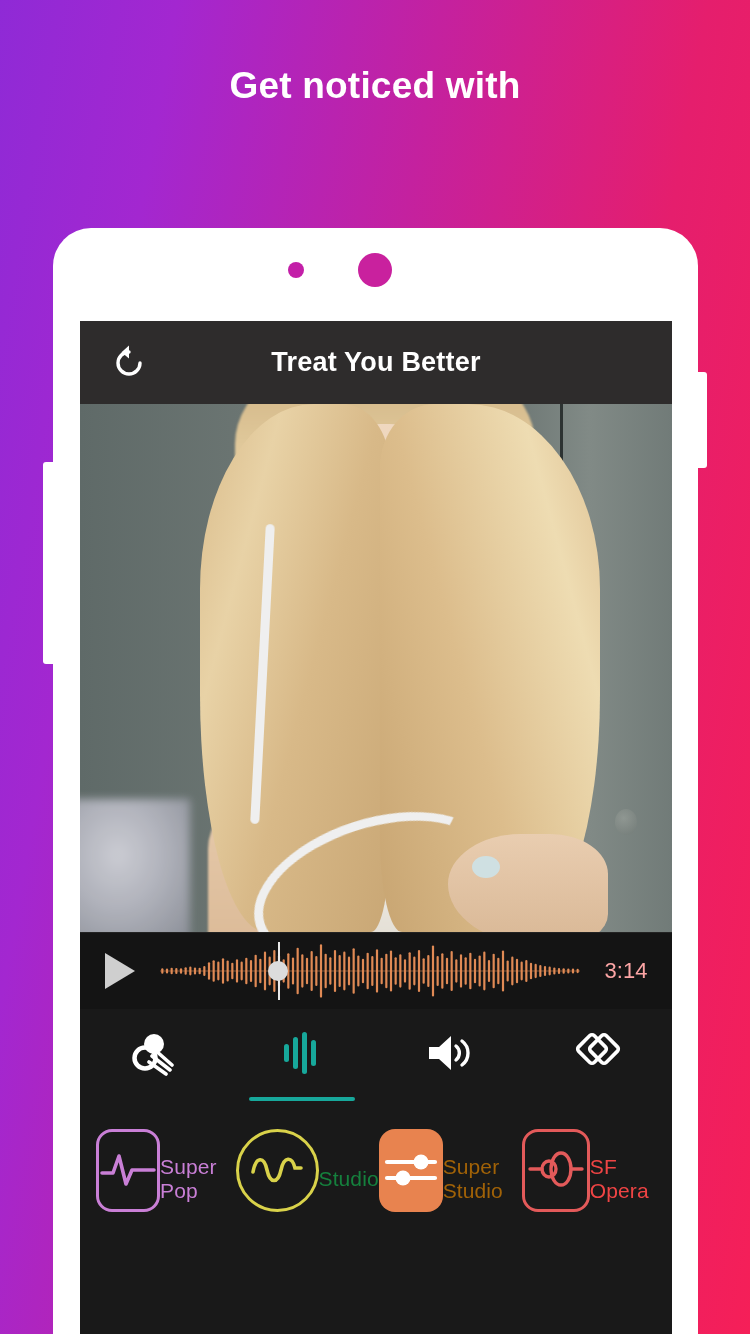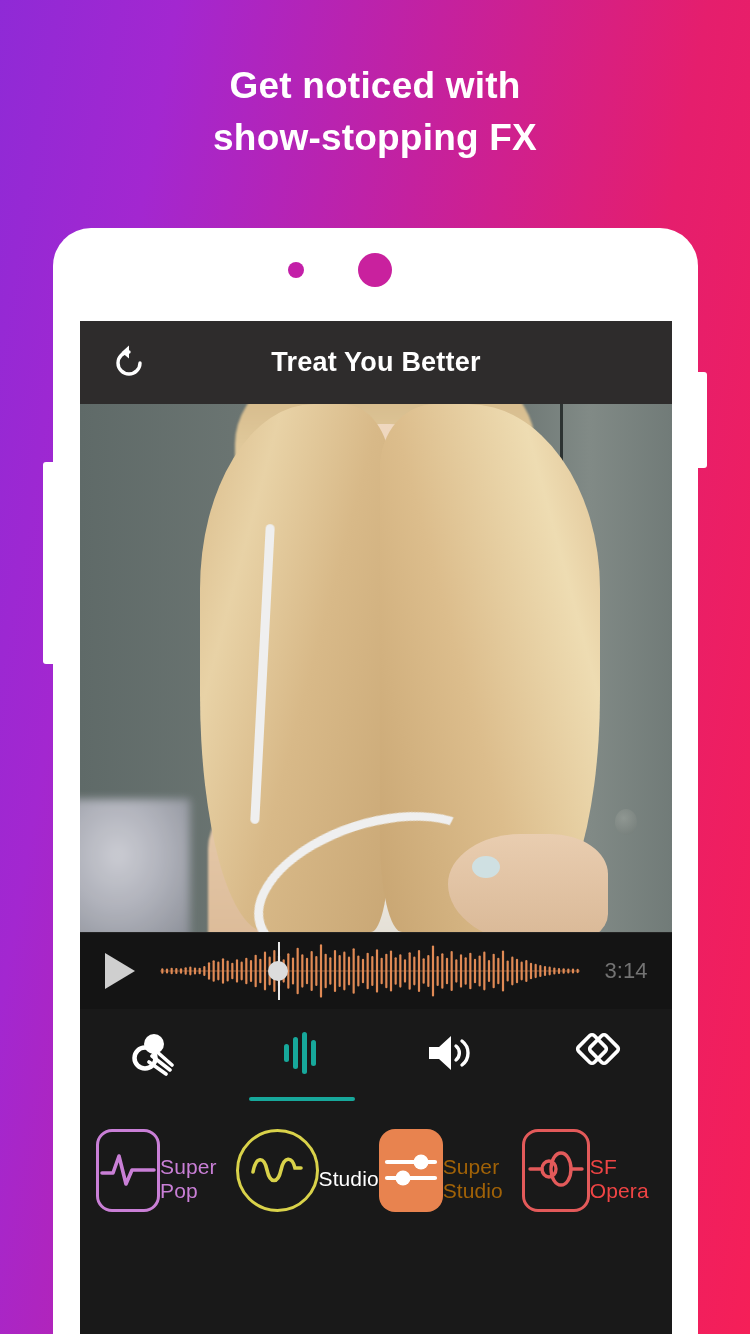--- a/index.html
+++ b/index.html
@@ -177,21 +177,21 @@
   .wave-wrap{position:relative;flex:1;height:58px;}
   .wave-svg{position:absolute;inset:0;width:100%;height:100%;}
   .playhead{
     position:absolute;left:28%;top:0;width:2px;height:58px;background:#e9e9e9;
   }
   .playhead-dot{
     position:absolute;left:28%;top:50%;width:20px;height:20px;margin-left:-10px;margin-top:-10px;
     border-radius:50%;background:#dcdcdc;
   }
   .duration{
-    width:92px;text-align:center;color:#737373;font-size:22px;
+    width:92px;text-align:center;color:#fca5a5;font-size:22px;
   }
 
   
   .tabbar{
     position:relative;height:92px;background:#191919;display:flex;
   }
   .tab{
     flex:1;display:flex;align-items:center;justify-content:center;position:relative;
   }
   .tab .underline{
@@ -216,21 +216,20 @@
   .tile.outline{border:3px solid currentColor;}
   .tile.filled{border:3px solid transparent;}
 </style>
 </head>
 <body>
 
 <div class="stage">
 
   <div class="headline">
     <div>Get noticed with</div>
-    <div>show-stopping FX</div>
   </div>
 
   <div class="phone"></div>
   <div class="btn-vol"></div>
   <div class="btn-pwr"></div>
   <div class="dot-cam"></div>
   <div class="dot-spk"></div>
 
   <div class="screen">
 
@@ -433,21 +432,21 @@
       </div>
 
       <div class="fx">
         <div class="tile" style="color:#d9d24a;border:3px solid #d9d24a;border-radius:50%">
           <span>
             <svg width="54" height="34" viewBox="0 0 54 34" aria-hidden="true">
               <path d="M3 20 C6 4, 14 4, 17 18 C20 32, 28 32, 31 18 C34 4, 42 4, 45 16 L51 16" fill="none" stroke="#d9d24a" stroke-width="3.6" stroke-linecap="round"></path>
             </svg>
           </span>
         </div>
-        <div class="label" style="color:#ffffff">Studio</div>
+        <div class="label" style="color:#15803d">Studio</div>
       </div>
 
       <div class="fx">
         <div class="tile filled" style="background:#e8834f">
           <span>
             <svg width="58" height="40" viewBox="0 0 58 40" aria-hidden="true">
               <line x1="5" y1="13" x2="53" y2="13" stroke="#ffffff" stroke-width="4.2" stroke-linecap="round"></line>
               <circle cx="39" cy="13" r="7.5" fill="#ffffff"></circle>
               <line x1="5" y1="29" x2="53" y2="29" stroke="#ffffff" stroke-width="4.2" stroke-linecap="round"></line>
               <circle cx="21" cy="29" r="7.5" fill="#ffffff"></circle>

